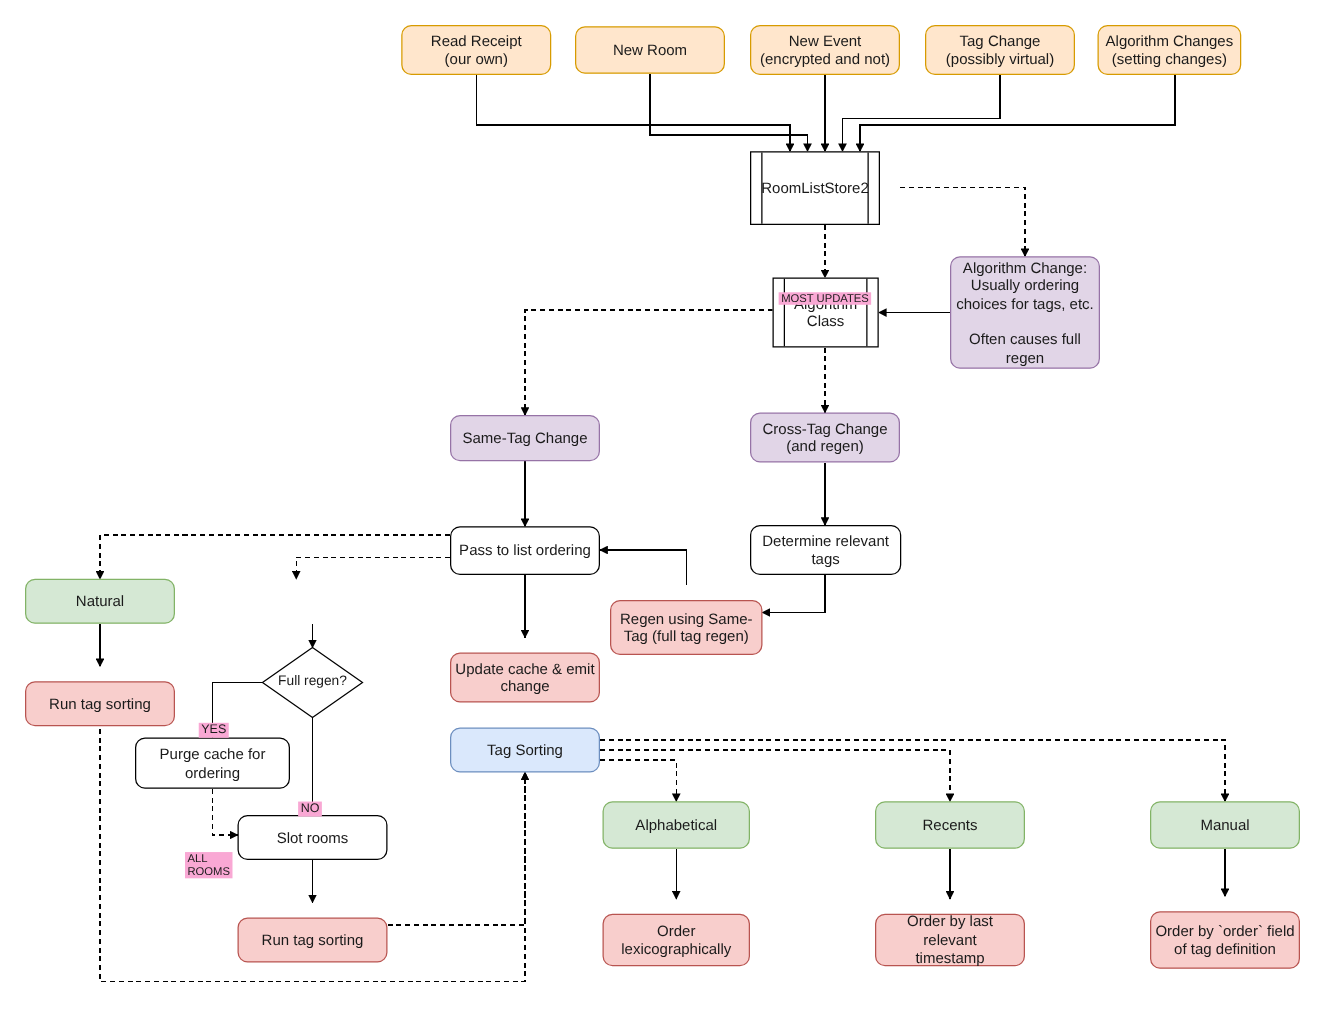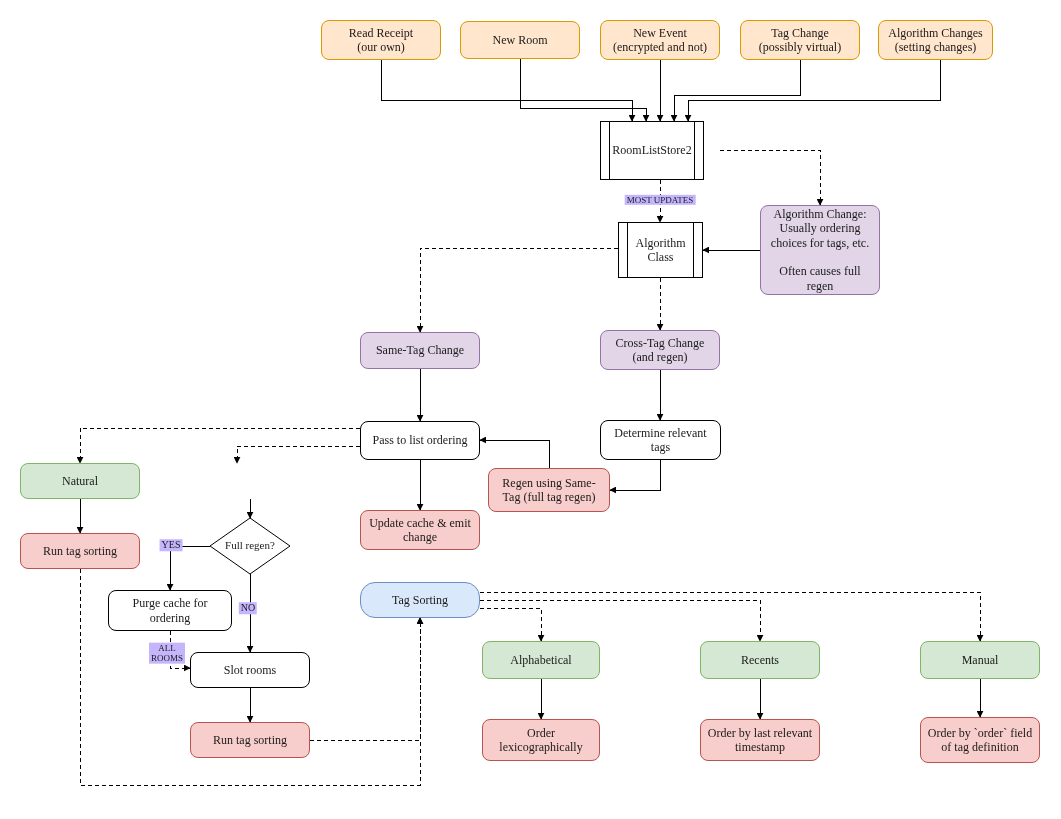--- a/index.html
+++ b/index.html
@@ -1,20 +1,20 @@
 <!DOCTYPE html>
 <html style="--input_fill: #ffe6cc; --input_stroke: #d79b00; --note_fill: #e1d5e7; --note_stroke: #9673a6; --action_fill: #f8cecc; --action_stroke: #b85450; --algo_fill: #d5e8d4; --algo_stroke: #82b366; --sort_fill: #dae8fc; --sort_stroke: #6c8ebf; --line: #000000; --text: #1a1a1a; --background: #ffffff;"><head>
 <meta charset="utf-8">
 <style>
   html, body { margin: 0; padding: 0; background: var(--background, #ffffff); }
   .canvas {
     position: relative;
     width: 1061px;
     height: 819px;
-    font-family: Liberation Serif, serif;
+    font-family: Liberation Sans, sans-serif;
     color: var(--text, #000);
     overflow: hidden;
   }
   svg.wires { position: absolute; left: 0; top: 0; }
   path.edge { fill: none; stroke: var(--line, #000); stroke-width: 1; shape-rendering: crispEdges; }
   path.edge.dashed { stroke-dasharray: 4 3; }
   .node {
     position: absolute;
     box-sizing: border-box;
     border: 1px solid #000;
@@ -24,38 +24,38 @@
     justify-content: center;
     text-align: center;
     font-size: 12px;
     line-height: 1.2;
     white-space: pre-line;
     padding: 2px 3px;
   }
   .rounded { border-radius: 8px; }
   .input  { background: var(--input_fill);  border-color: var(--input_stroke); }
   .note   { background: var(--note_fill);   border-color: var(--note_stroke); }
-  .action { background: var(--action_fill); border-color: var(--action_stroke); }
+  .action { background: var(--action_fill); border-color: var(--action_stroke); margin-top: 12px; }
   .algo   { background: var(--algo_fill);   border-color: var(--algo_stroke); }
-  .sort   { background: var(--sort_fill);   border-color: var(--sort_stroke); border-radius: 15px; }
+  .sort   { background: var(--sort_fill);   border-color: var(--sort_stroke); }
   .subroutine::before, .subroutine::after {
     content: ""; position: absolute; top: 0; bottom: 0; width: 1px; background: #000;
   }
   .subroutine::before { left: 8px; }
   .subroutine::after  { right: 8px; }
   .plain { border: none; background: transparent; font-size: 11px; padding: 0; }
   .elabel {
     position: absolute;
     transform: translate(-50%, -50%);
-    background: #c4b5fd;
+    background: #f9a8d4;
     font-size: 10px;
     line-height: 1.15;
     white-space: pre;
-    text-align: center;
     padding: 0 2px;
+    margin-top: 39px;
   }
 </style>
 </head>
 <body>
 
 <div class="canvas">
 
   <svg class="wires" width="1061" height="819">
     <defs>
       <marker id="arrow" viewBox="0 0 10 10" refX="9" refY="5" markerWidth="7" markerHeight="7" orient="auto-start-reverse">

